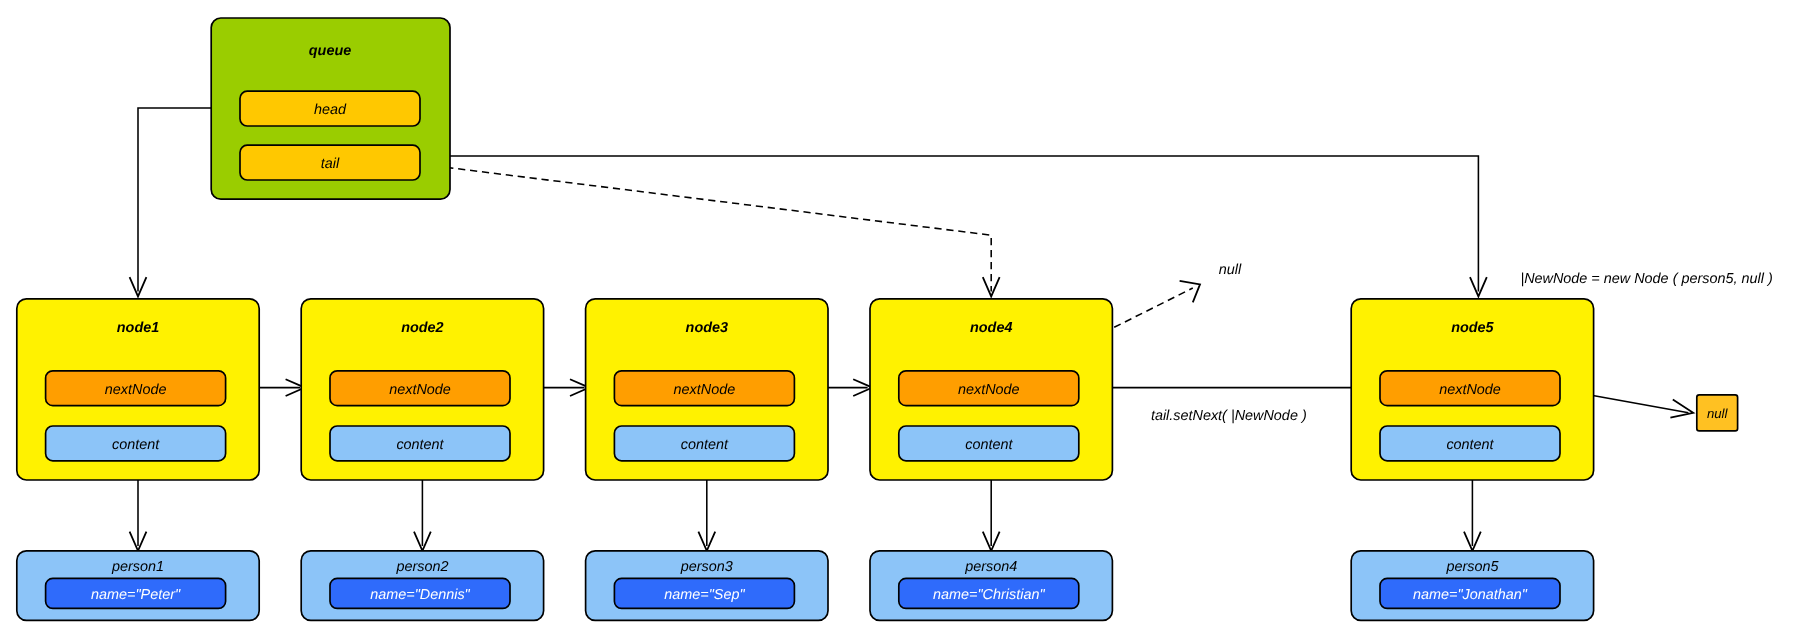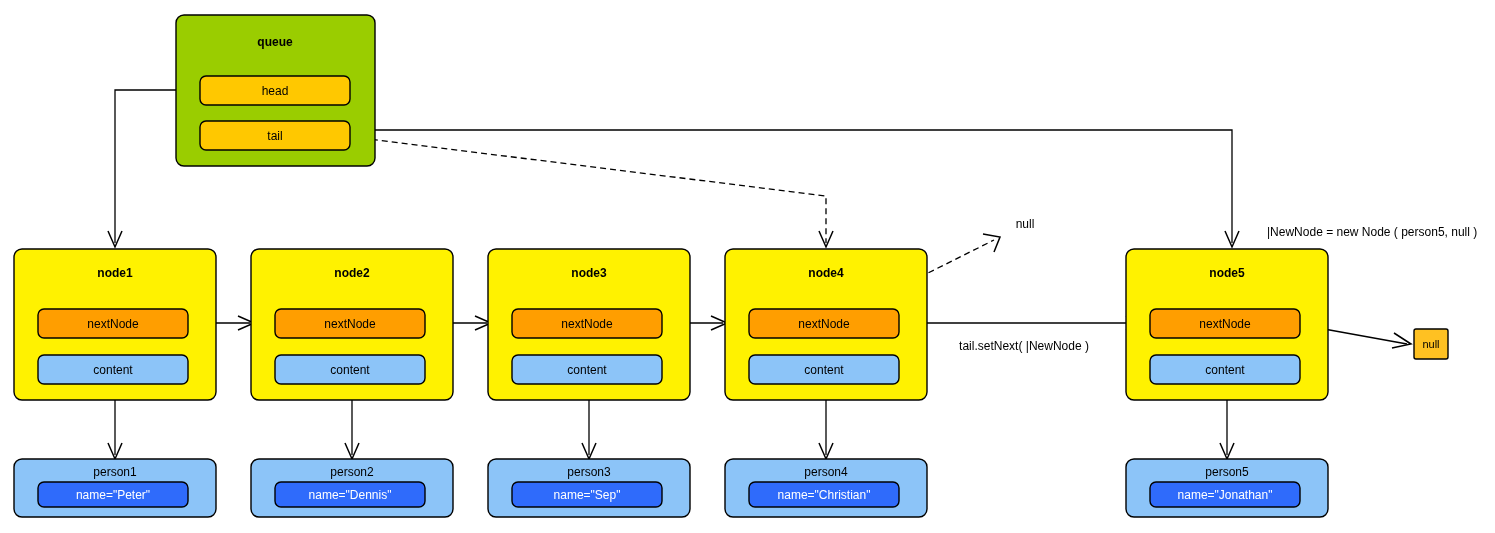--- a/index.html
+++ b/index.html
@@ -11,20 +11,21 @@
   body {
     width: 1495px;
     height: 533px;
     font-family: "Liberation Sans", sans-serif;
     overflow: hidden;
   }
   #diagram-root {
     position: relative;
     width: 1341px;
     height: 533px;
+    font-style: italic;
   }
   svg#diagram {
     display: block;
     width: 1495px;
     height: 533px;
   }
   .box-stroke { stroke: #000000; stroke-width: 1.4; }
   .conn { stroke: #000000; stroke-width: 1.3; fill: none; }
   .conn-dashed { stroke: #000000; stroke-width: 1.3; fill: none; stroke-dasharray: 6 4; }
   .arrowhead { stroke: #000000; stroke-width: 1.5; fill: none; stroke-linecap: butt; stroke-linejoin: miter; }

